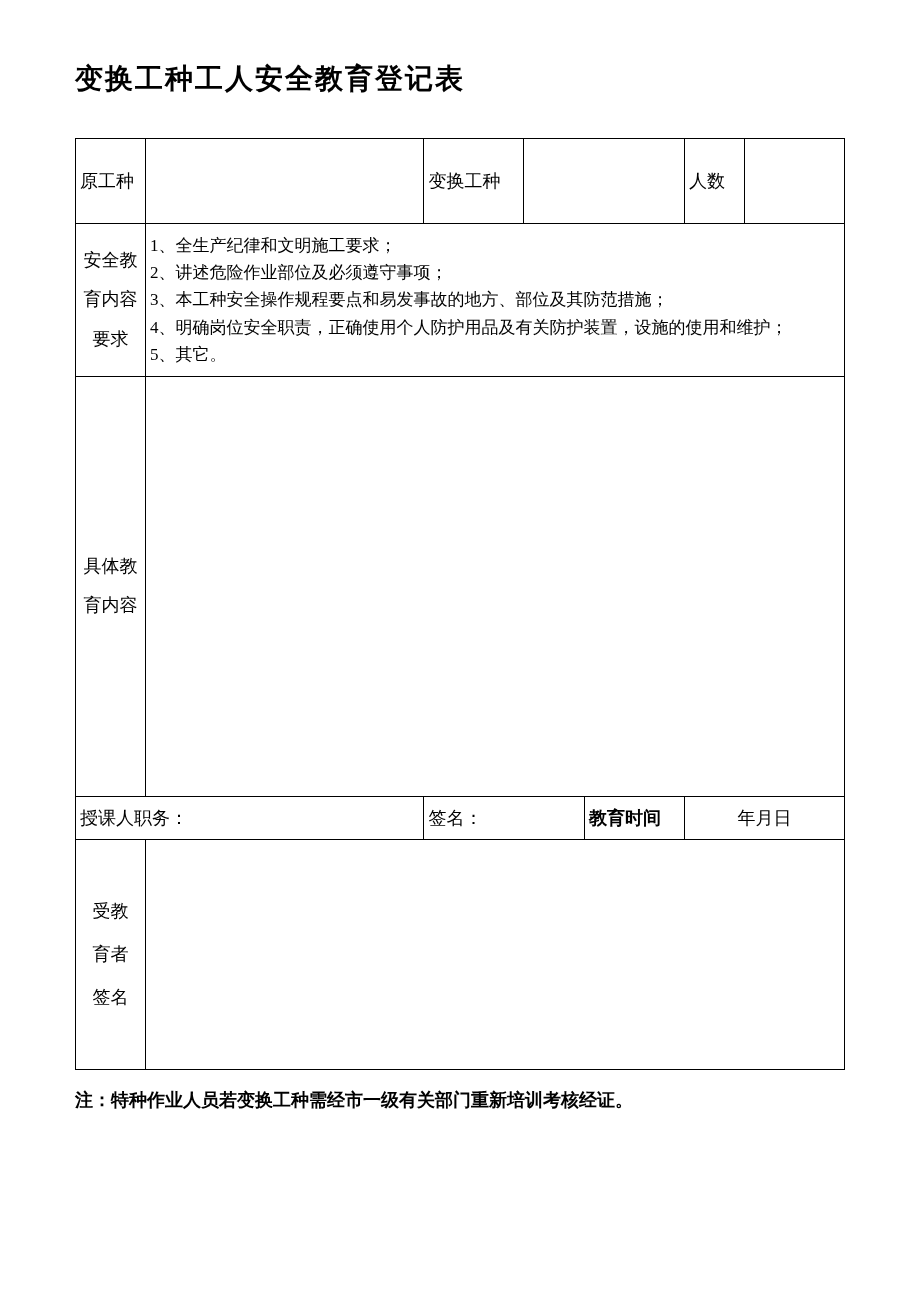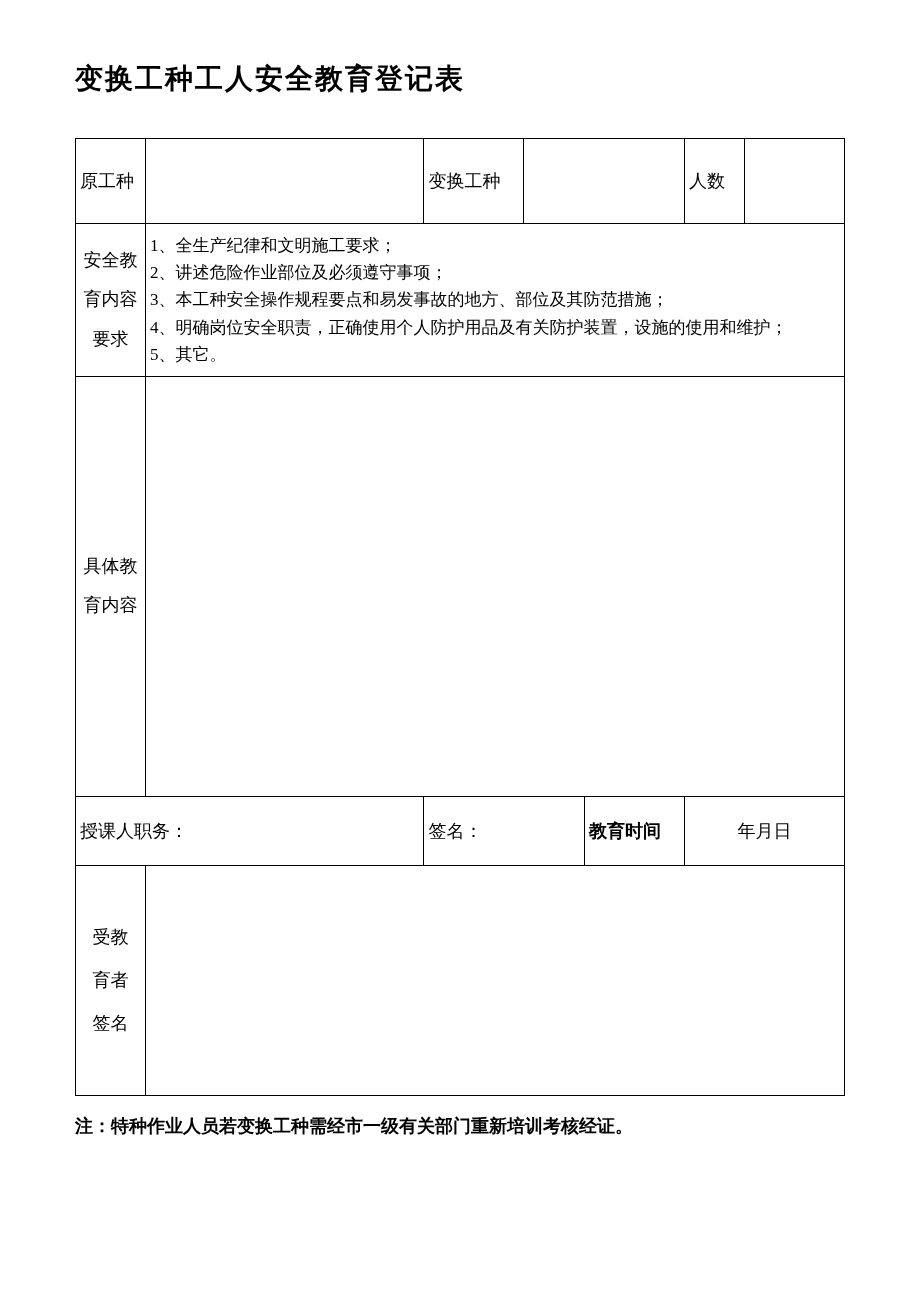--- a/index.html
+++ b/index.html
@@ -65,21 +65,21 @@
       line-height: 1.6;
       font-size: 17px;
     }
     .detail-content-label {
       width: 70px;
       text-align: center;
       height: 420px;
       line-height: 2.2;
     }
     .lecturer-row {
-      padding: 22px 4px;
+      padding: 9px 4px;
     }
     .lecturer-label {
       width: 390px;
     }
     .edu-time-label {
       width: 100px;
       text-align: left;
       font-weight: bold;
     }
     .date-cell {

